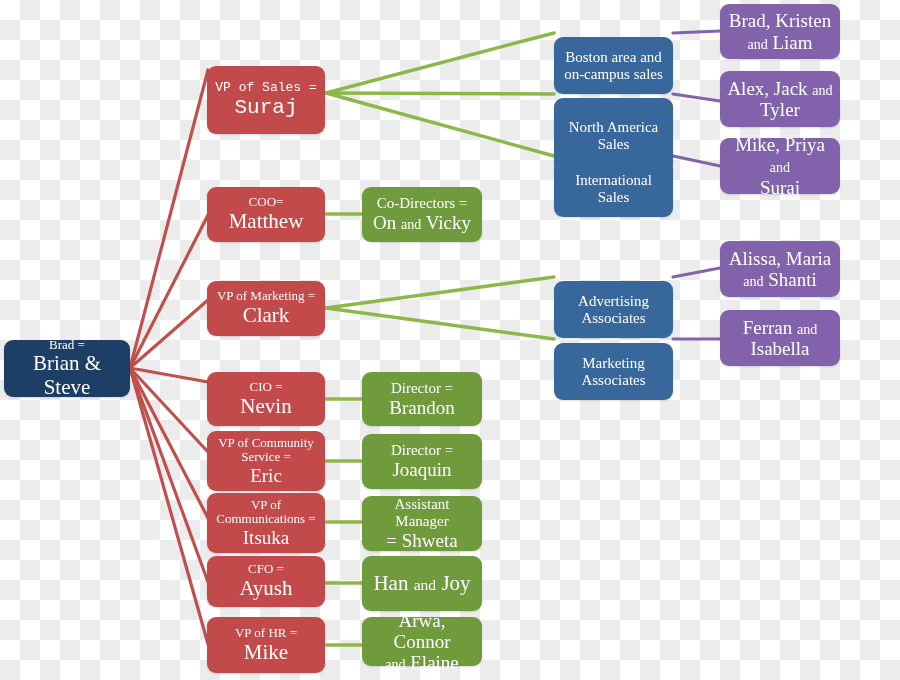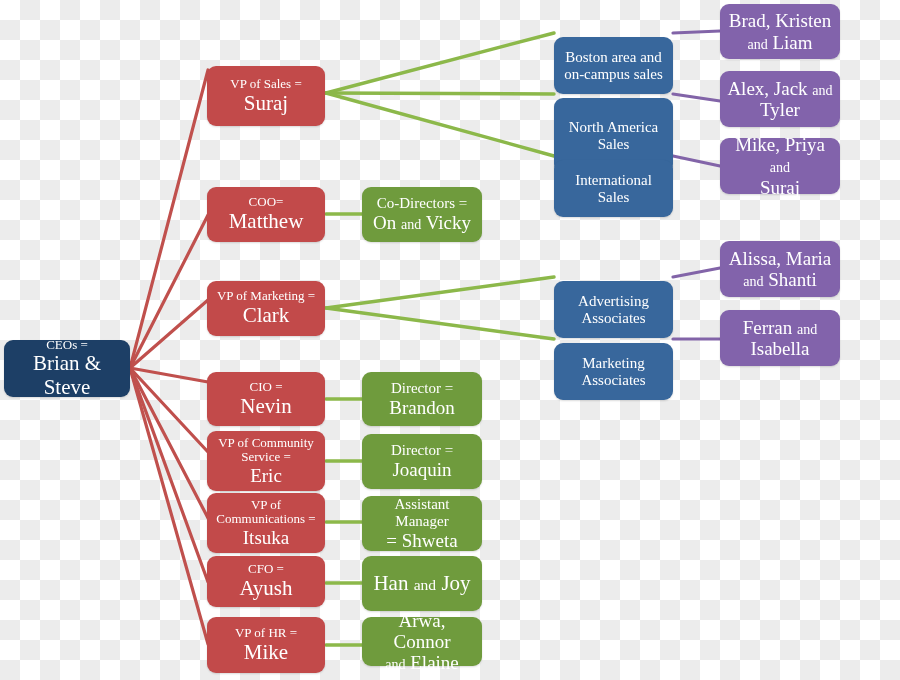--- a/index.html
+++ b/index.html
@@ -97,26 +97,26 @@
       <line x1="673" y1="33" x2="720" y2="31"></line>
       <line x1="673" y1="94" x2="720" y2="101"></line>
       <line x1="673" y1="156" x2="720" y2="166"></line>
       <line x1="673" y1="277" x2="720" y2="268"></line>
       <line x1="673" y1="339" x2="720" y2="339"></line>
     </g>
   </svg>
 
   <div class="node lvl-ceo" style="left:4px; top:340px; width:126px; height:57px;">
     <span class="txt">
-      <span class="line1 t-small">CEOs =</span>
+      <span class="line1 t-small">Brad =</span>
       <span class="line2 t-xlarge">Brian &amp; Steve</span>
     </span>
   </div>
 
-  <div class="node lvl-exec" style="left:207px; top:66px; width:118px; height:60px;">
+  <div class="node lvl-exec" style="left:207px; top:66px; width:118px; height:68px;font-family:Liberation Mono, monospace;">
     <span class="txt">
       <span class="line1 t-small">VP of Sales =</span>
       <span class="line2 t-xlarge">Suraj</span>
     </span>
   </div>
 
   <div class="node lvl-exec" style="left:207px; top:187px; width:118px; height:55px;">
     <span class="txt">
       <span class="line1 t-small">COO=</span>
       <span class="line2 t-xlarge">Matthew</span>

